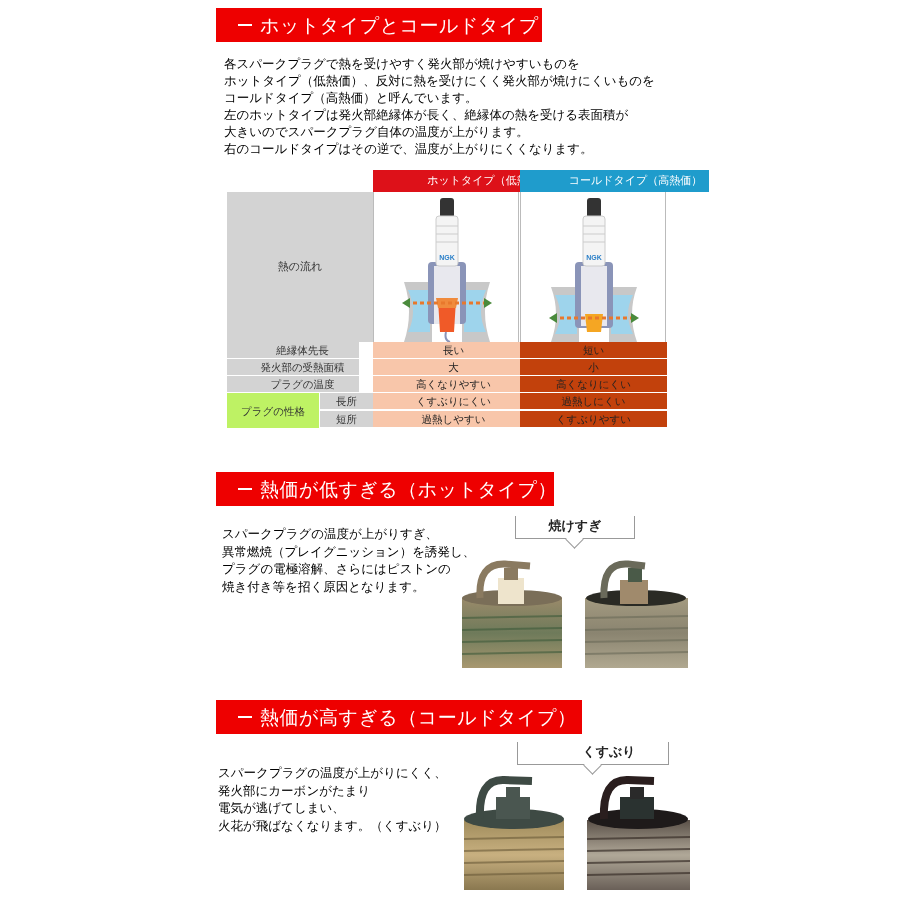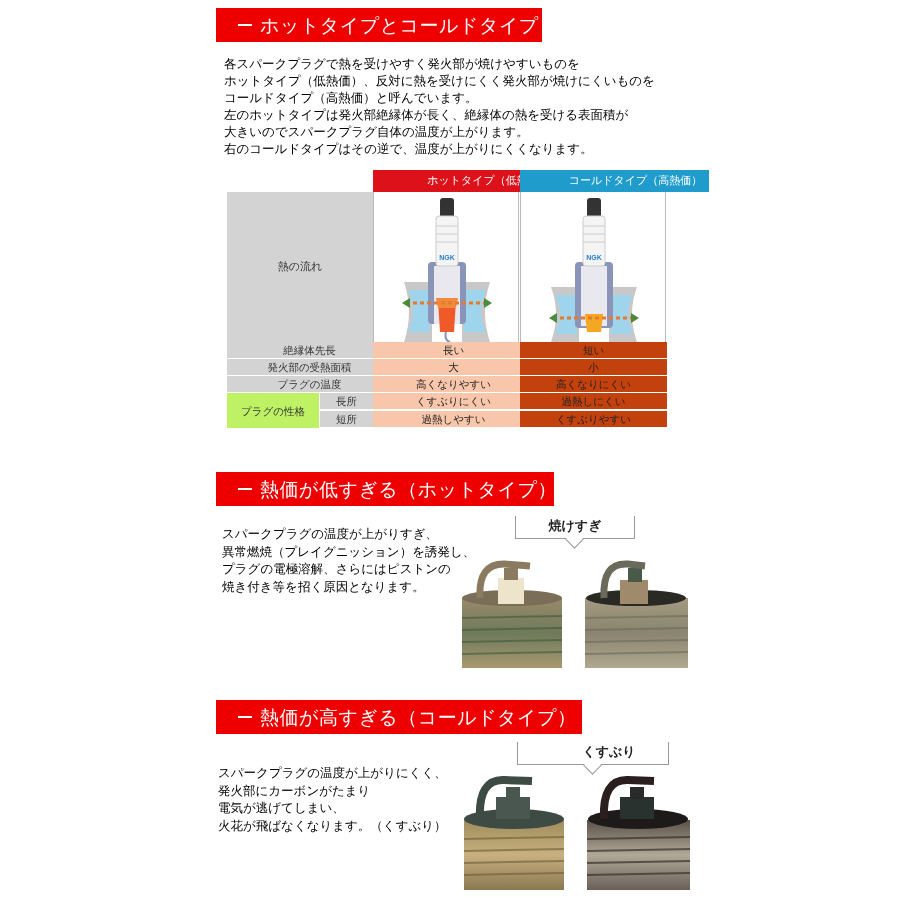--- a/index.html
+++ b/index.html
@@ -28,21 +28,21 @@
   #hdr-cold { left: 293px; width: 147px; background: #1f9ccc; }
   #flow-label { position: absolute; left: 0; top: 22px; width: 146px; height: 150px;
                 background: #d3d3d3; font-size: 11px; text-align: center; line-height: 150px; color: #333; }
   .diag { position: absolute; top: 22px; width: 146px; height: 150px; background: #fff;
           border-left: 1px solid #bbb; border-right: 1px solid #bbb; box-sizing: border-box; }
   #diag-hot { left: 146px; }
   #diag-cold { left: 293px; }
   .trow { position: absolute; left: 0; width: 440px; height: 17px; font-size: 10.5px; }
   .trow .c { position: absolute; top: 0; height: 17px; line-height: 17px; text-align: center;
              border-bottom: 1px solid #fff; box-sizing: border-box; }
-  .c-lab { left: 0; width: 146px; background: #d3d3d3; color: #333; padding-left: 19px; }
+  .c-lab { left: 0; width: 132px; background: #d3d3d3; color: #333; padding-left: 19px; }
   .c-hot { left: 146px; width: 161px; background: #f8c6aa; color: #222; }
   .c-cold { left: 293px; width: 147px; background: #c2410c; color: #222; }
   .c-lab2 { left: 0; width: 92px; background: #bef264; color: #333; }
   .c-sub { left: 92px; width: 54px; background: #d3d3d3; color: #333; border-left: 1px solid #fff; }
 
   .callout { position: absolute; width: 118px; height: 22px; border: 1px solid #999;
              border-top: none; font-size: 13px; font-weight: bold; text-align: center; line-height: 20px; }
   .callout .tip { position: absolute; left: 50%; bottom: -8px; margin-left: -7px; width: 12px; height: 12px;
                   background: #fff; border-right: 1px solid #999; border-bottom: 1px solid #999; transform: rotate(45deg); }
   #callout-hot { left: 515px; top: 516px; }

